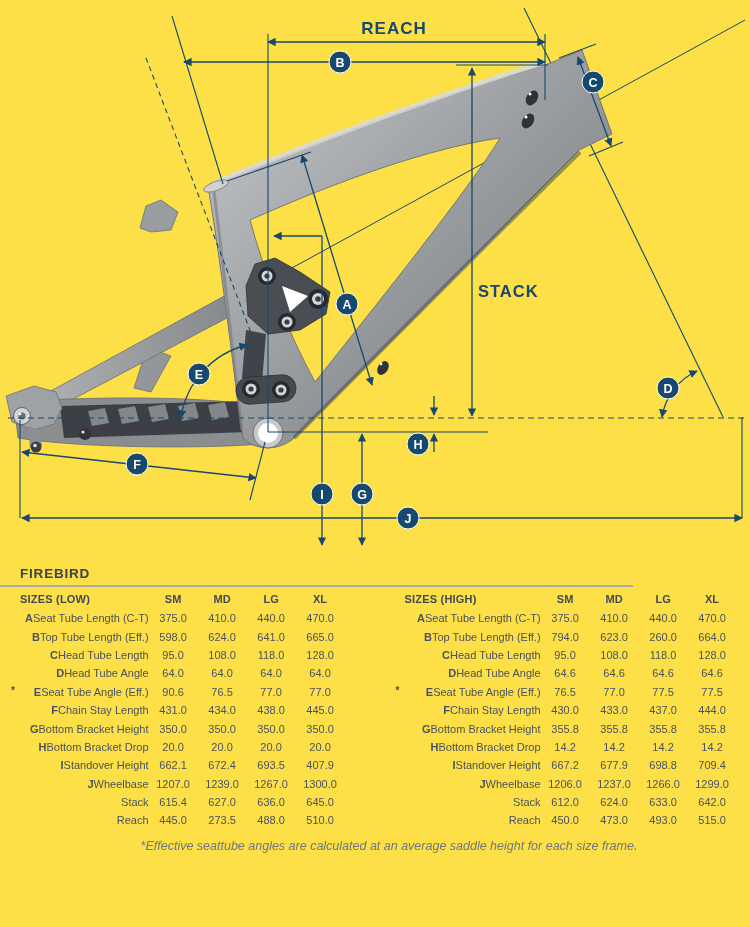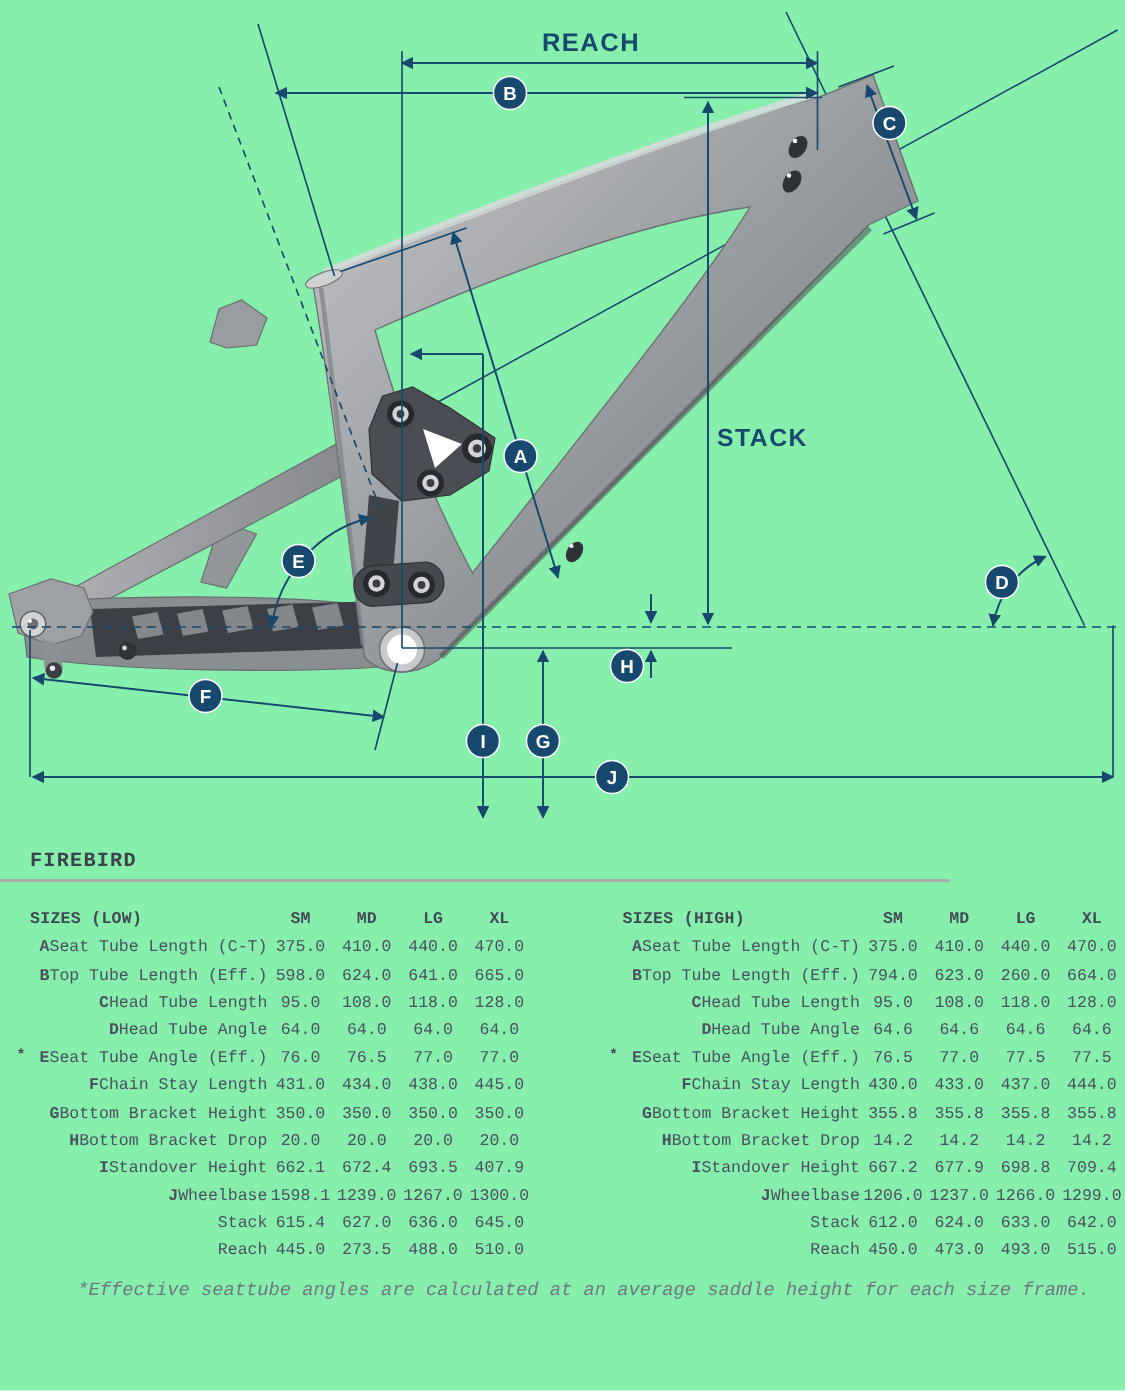--- a/index.html
+++ b/index.html
@@ -1,23 +1,23 @@
 <!DOCTYPE html>
 <html><head>
 <meta charset="utf-8">
 <style>
   html,body{margin:0;padding:0;background:#ffffff;}
-  .page{width:750px;height:927px;position:relative;background:#86efac;overflow:hidden;
+  .page{width:750px;height:927px;position:relative;background:#fde047;overflow:hidden;
         font-family:"Liberation Sans", sans-serif;}
   svg text{font-family:"Liberation Sans", sans-serif;}
-  .geo{padding:0;font-family:Liberation Mono, monospace;}
+  .geo{padding:0;}
   .geo-title{margin:7px 0 0 20px;font-size:13.5px;font-weight:bold;letter-spacing:.8px;color:#3c434d;}
   .rule{margin-top:4px;width:633px;height:2px;background:#a9abae;}
   .tables{display:flex;align-items:flex-start;margin-top:1px;}
-  table{border-collapse:collapse;table-layout:fixed;margin-top:13px;}
+  table{border-collapse:collapse;table-layout:fixed;}
   .t-low{margin-left:11px;}
   .t-high{margin-left:51px;}
   thead tr{height:21px;}
   tbody tr{height:18.4px;}
   th,td{padding:0;font-size:11px;color:#4a5160;font-weight:normal;}
   th{font-weight:bold;color:#424956;}
   th.hd-label{text-align:left;padding-left:9px;letter-spacing:.2px;}
   td.lbl{text-align:right;padding-left:9px;position:relative;white-space:nowrap;}
   td.val,th.col{text-align:center;}
   .t-low .lblcol{width:133px;} .t-low .vcol{width:49px;}
@@ -257,21 +257,21 @@
             </tr>
             <tr>
               <td class="lbl"><span class="key">D</span>Head Tube Angle</td>
               <td class="val">64.0</td>
               <td class="val">64.0</td>
               <td class="val">64.0</td>
               <td class="val">64.0</td>
             </tr>
             <tr>
               <td class="lbl"><span class="star">*</span><span class="key">E</span>Seat Tube Angle (Eff.)</td>
-              <td class="val">76.0</td>
+              <td class="val">90.6</td>
               <td class="val">76.5</td>
               <td class="val">77.0</td>
               <td class="val">77.0</td>
             </tr>
             <tr>
               <td class="lbl"><span class="key">F</span>Chain Stay Length</td>
               <td class="val">431.0</td>
               <td class="val">434.0</td>
               <td class="val">438.0</td>
               <td class="val">445.0</td>
@@ -292,21 +292,21 @@
             </tr>
             <tr>
               <td class="lbl"><span class="key">I</span>Standover Height</td>
               <td class="val">662.1</td>
               <td class="val">672.4</td>
               <td class="val">693.5</td>
               <td class="val">407.9</td>
             </tr>
             <tr>
               <td class="lbl"><span class="key">J</span>Wheelbase</td>
-              <td class="val">1598.1</td>
+              <td class="val">1207.0</td>
               <td class="val">1239.0</td>
               <td class="val">1267.0</td>
               <td class="val">1300.0</td>
             </tr>
             <tr>
               <td class="lbl"><span class="key empty"></span>Stack</td>
               <td class="val">615.4</td>
               <td class="val">627.0</td>
               <td class="val">636.0</td>
               <td class="val">645.0</td>

